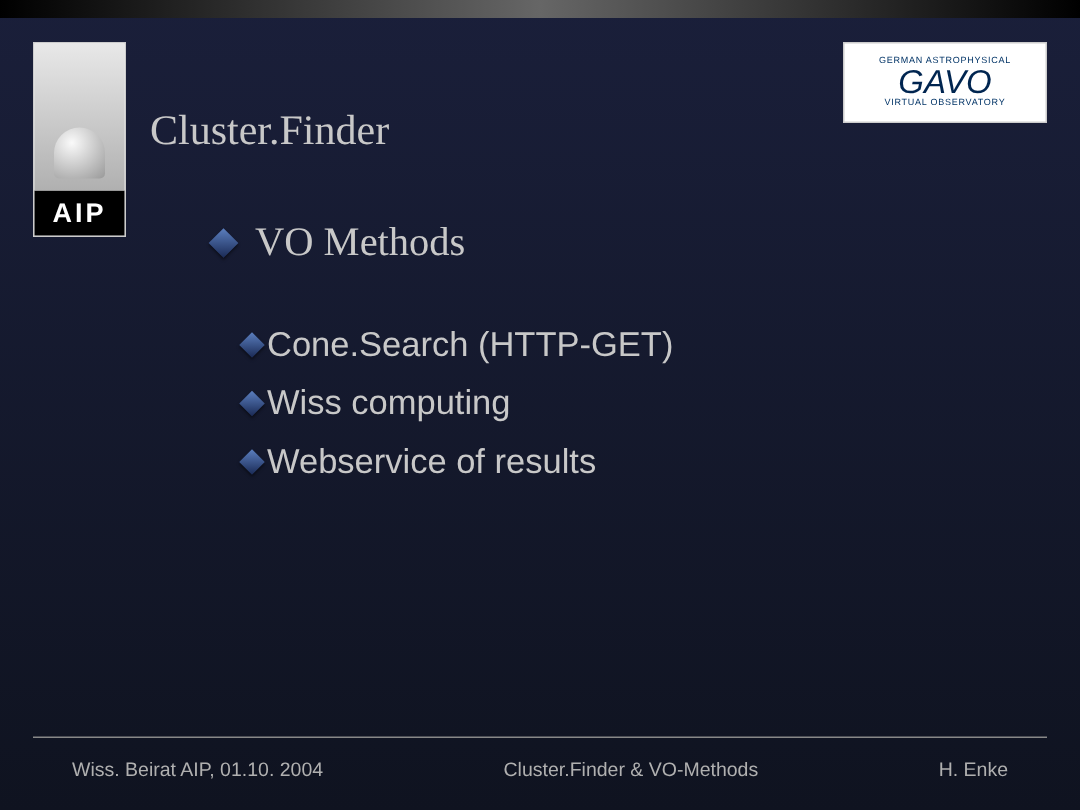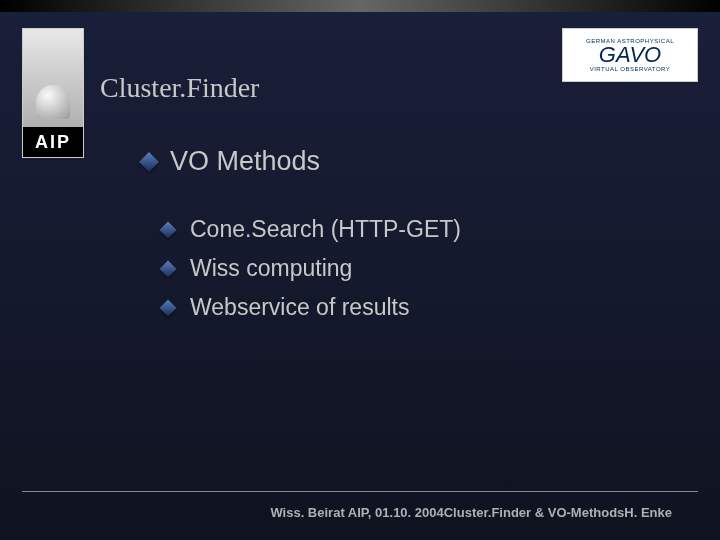--- a/index.html
+++ b/index.html
@@ -82,21 +82,21 @@
     position: absolute;
     left: 142px;
     top: 146px;
     display: flex;
     align-items: center;
     gap: 14px;
   }
   .section-text {
     font-size: 27px;
     color: #c8c8c8;
-    font-family: Liberation Sans, sans-serif;
+    font-family: Liberation Serif, serif;
   }
   .bullet-diamond {
     width: 14px; height: 14px;
     transform: rotate(45deg);
     background: linear-gradient(135deg, #5b7fbf 0%, #1a2a55 100%);
     box-shadow: 1px 1px 2px rgba(0,0,0,.5);
   }
   .bullet-diamond-sm {
     width: 12px; height: 12px;
     transform: rotate(45deg);
@@ -108,44 +108,43 @@
     position: absolute;
     left: 162px;
     top: 216px;
     display: flex;
     flex-direction: column;
     gap: 12px;
   }
   .list-item {
     display: flex;
     align-items: center;
-    gap: 16px;
+    gap: 4px;
   }
   .list-text {
     font-size: 23px;
     color: #c8c8c8;
     font-family: Verdana, sans-serif;
   }
   .footer-line {
     position: absolute;
     left: 22px; right: 22px;
     bottom: 48px;
     height: 1px;
     background: #888;
   }
   .footer {
     position: absolute;
     left: 0; right: 0;
     bottom: 20px;
     display: flex;
-    justify-content: flex-end;
+    justify-content: space-between;
     padding: 0 48px;
     font-size: 13px;
     color: #b0b0b0;
-    font-weight: bold;
   }
 </style>
 </head>
 <body>
 
 <div class="topbar"></div>
 
 <div class="logo-left">
   <div class="logo-dome"></div>
   <div class="logo-text">AIP</div>

